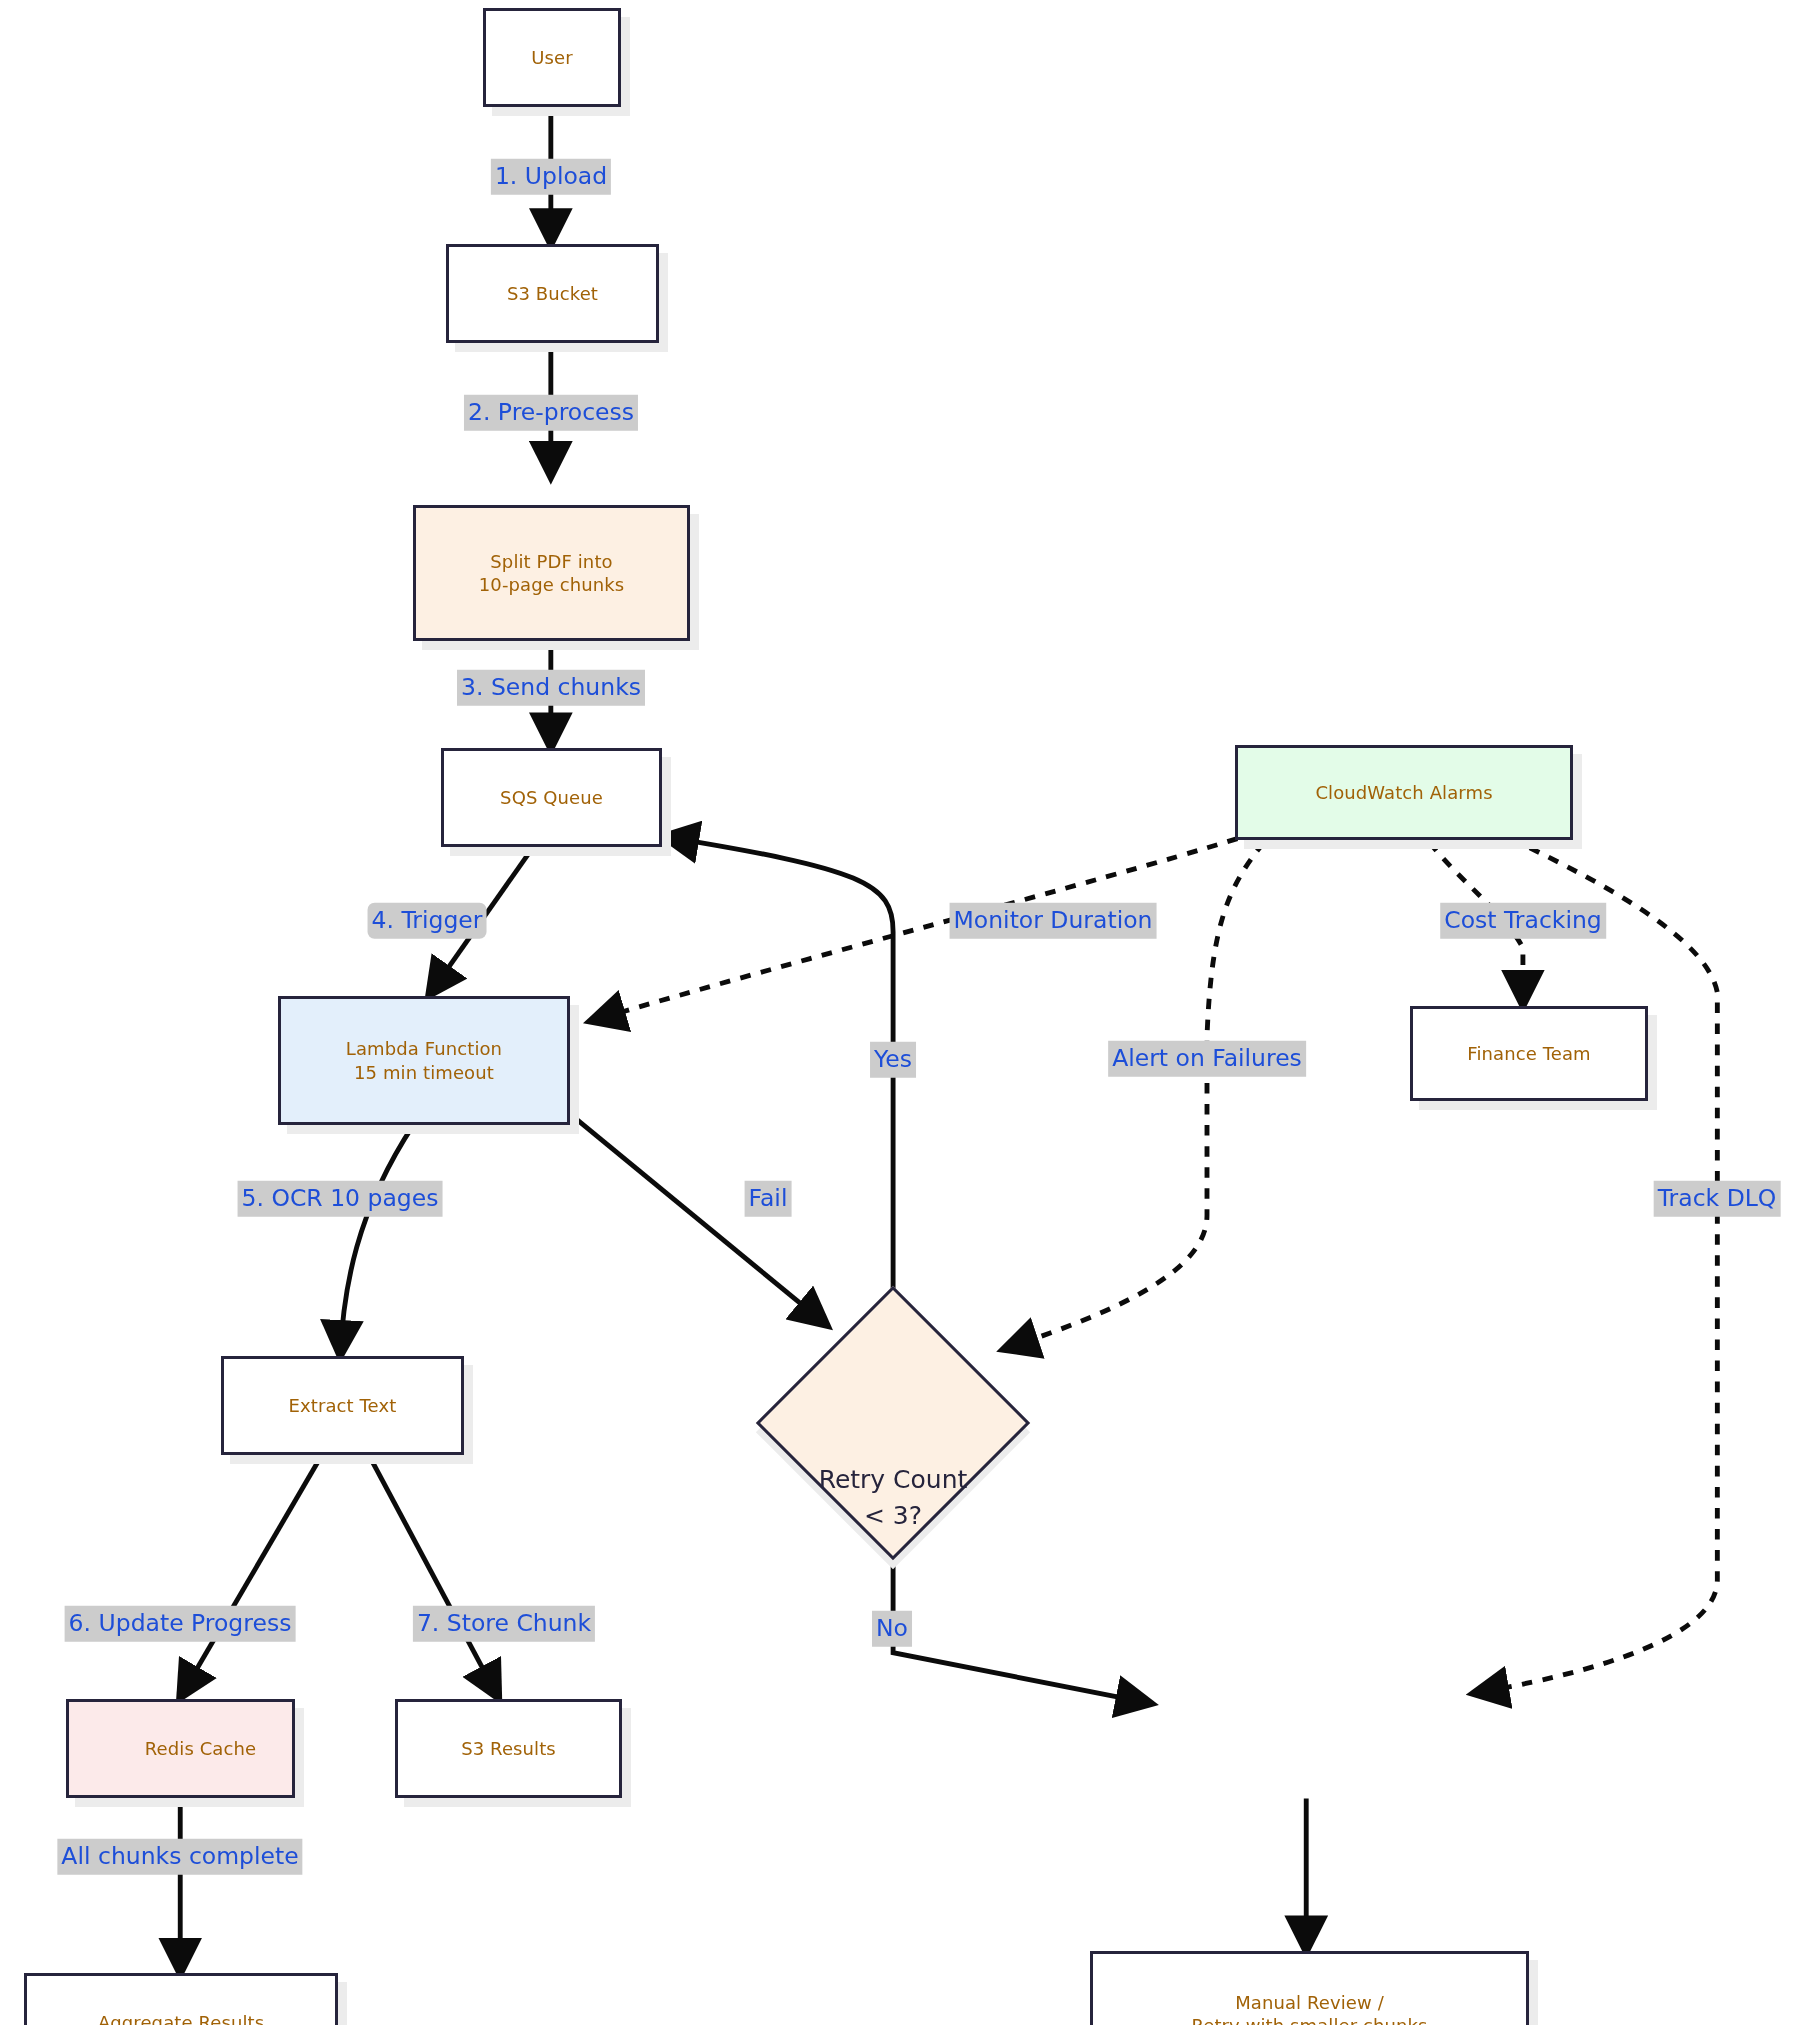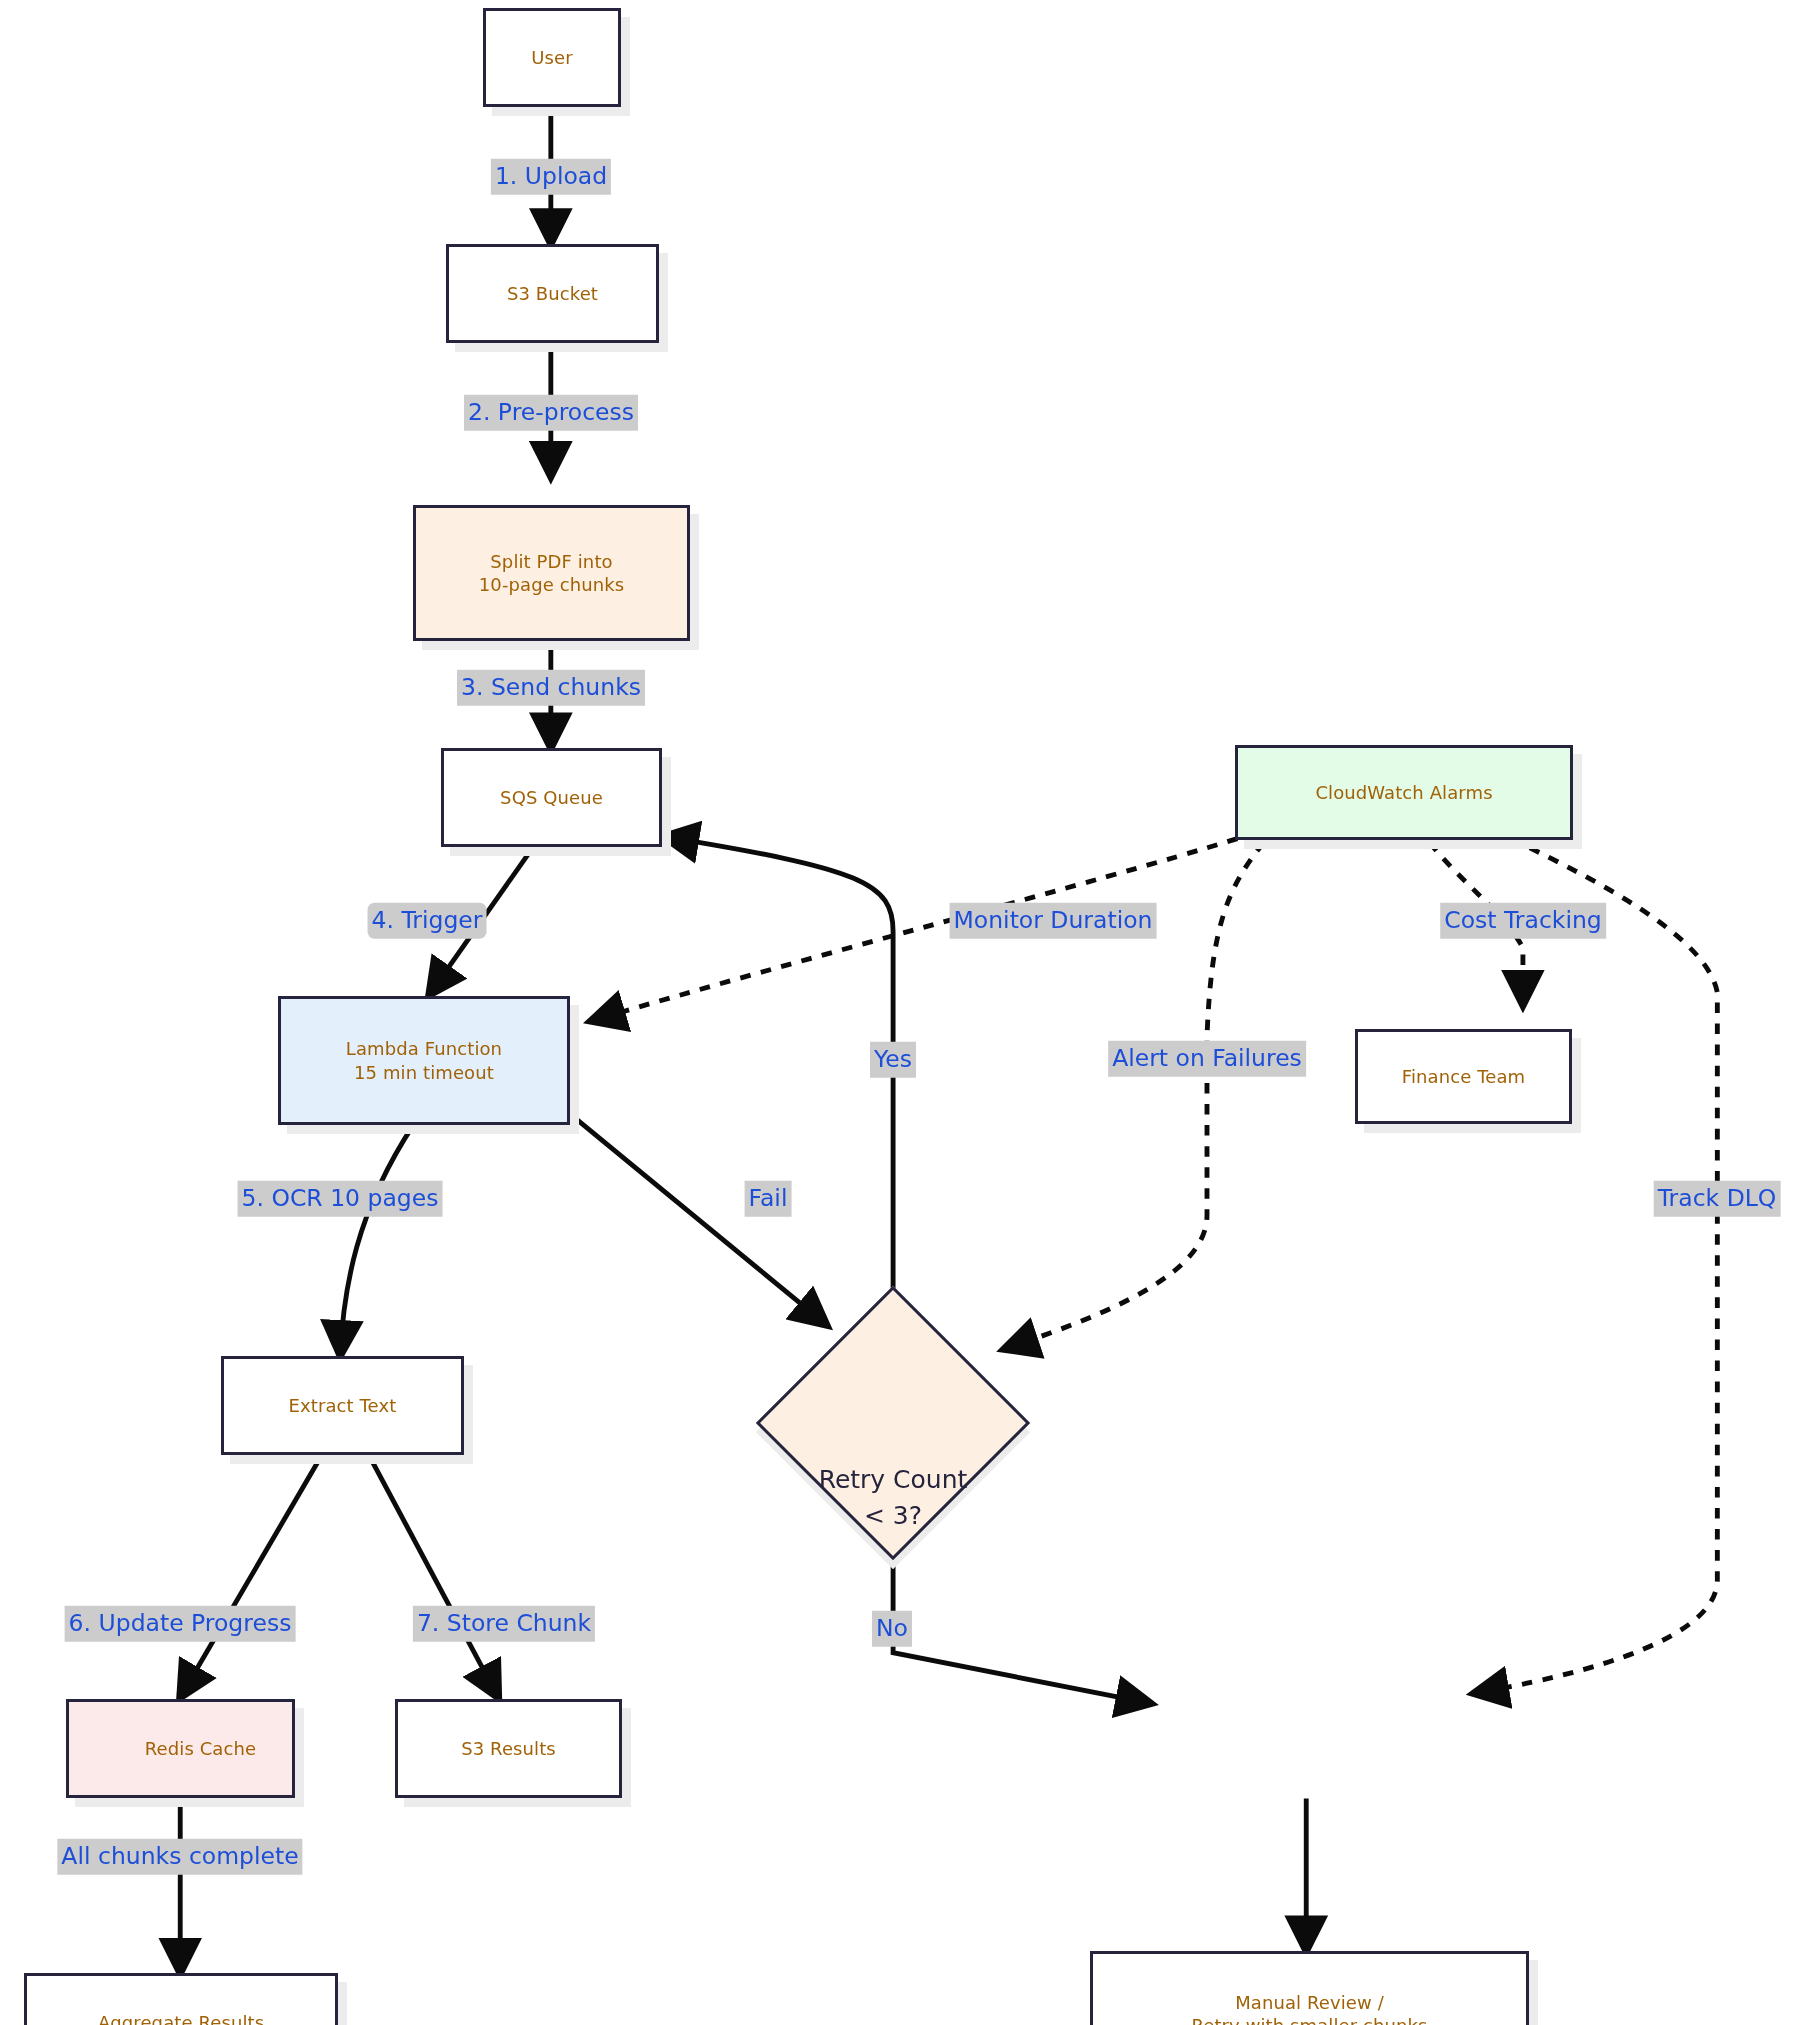--- a/index.html
+++ b/index.html
@@ -167,21 +167,21 @@
 
   <div class="node" style="left:1090px;top:1951px;width:439px;height:126px;">
     <span class="nl">Manual Review /
 Retry with smaller chunks</span>
   </div>
 
   <div class="node fill-green" style="left:1235px;top:745px;width:338px;height:95px;">
     <span class="nl">CloudWatch Alarms</span>
   </div>
 
-  <div class="node" style="left:1355px;top:1006px;width:217px;height:95px;margin-top:23px;">
+  <div class="node" style="left:1410px;top:1006px;width:238px;height:95px;">
     <span class="nl">Finance Team</span>
   </div>
 
   <div class="elabel" style="left:551px;top:177px;">1. Upload</div>
   <div class="elabel" style="left:551px;top:413px;">2. Pre-process</div>
   <div class="elabel" style="left:551px;top:688px;">3. Send chunks</div>
   <div class="elabel" style="left:427px;top:921px;border-radius:7px;">4. Trigger</div>
   <div class="elabel" style="left:340px;top:1199px;">5. OCR 10 pages</div>
   <div class="elabel" style="left:768px;top:1199px;">Fail</div>
   <div class="elabel" style="left:893px;top:1060px;">Yes</div>

